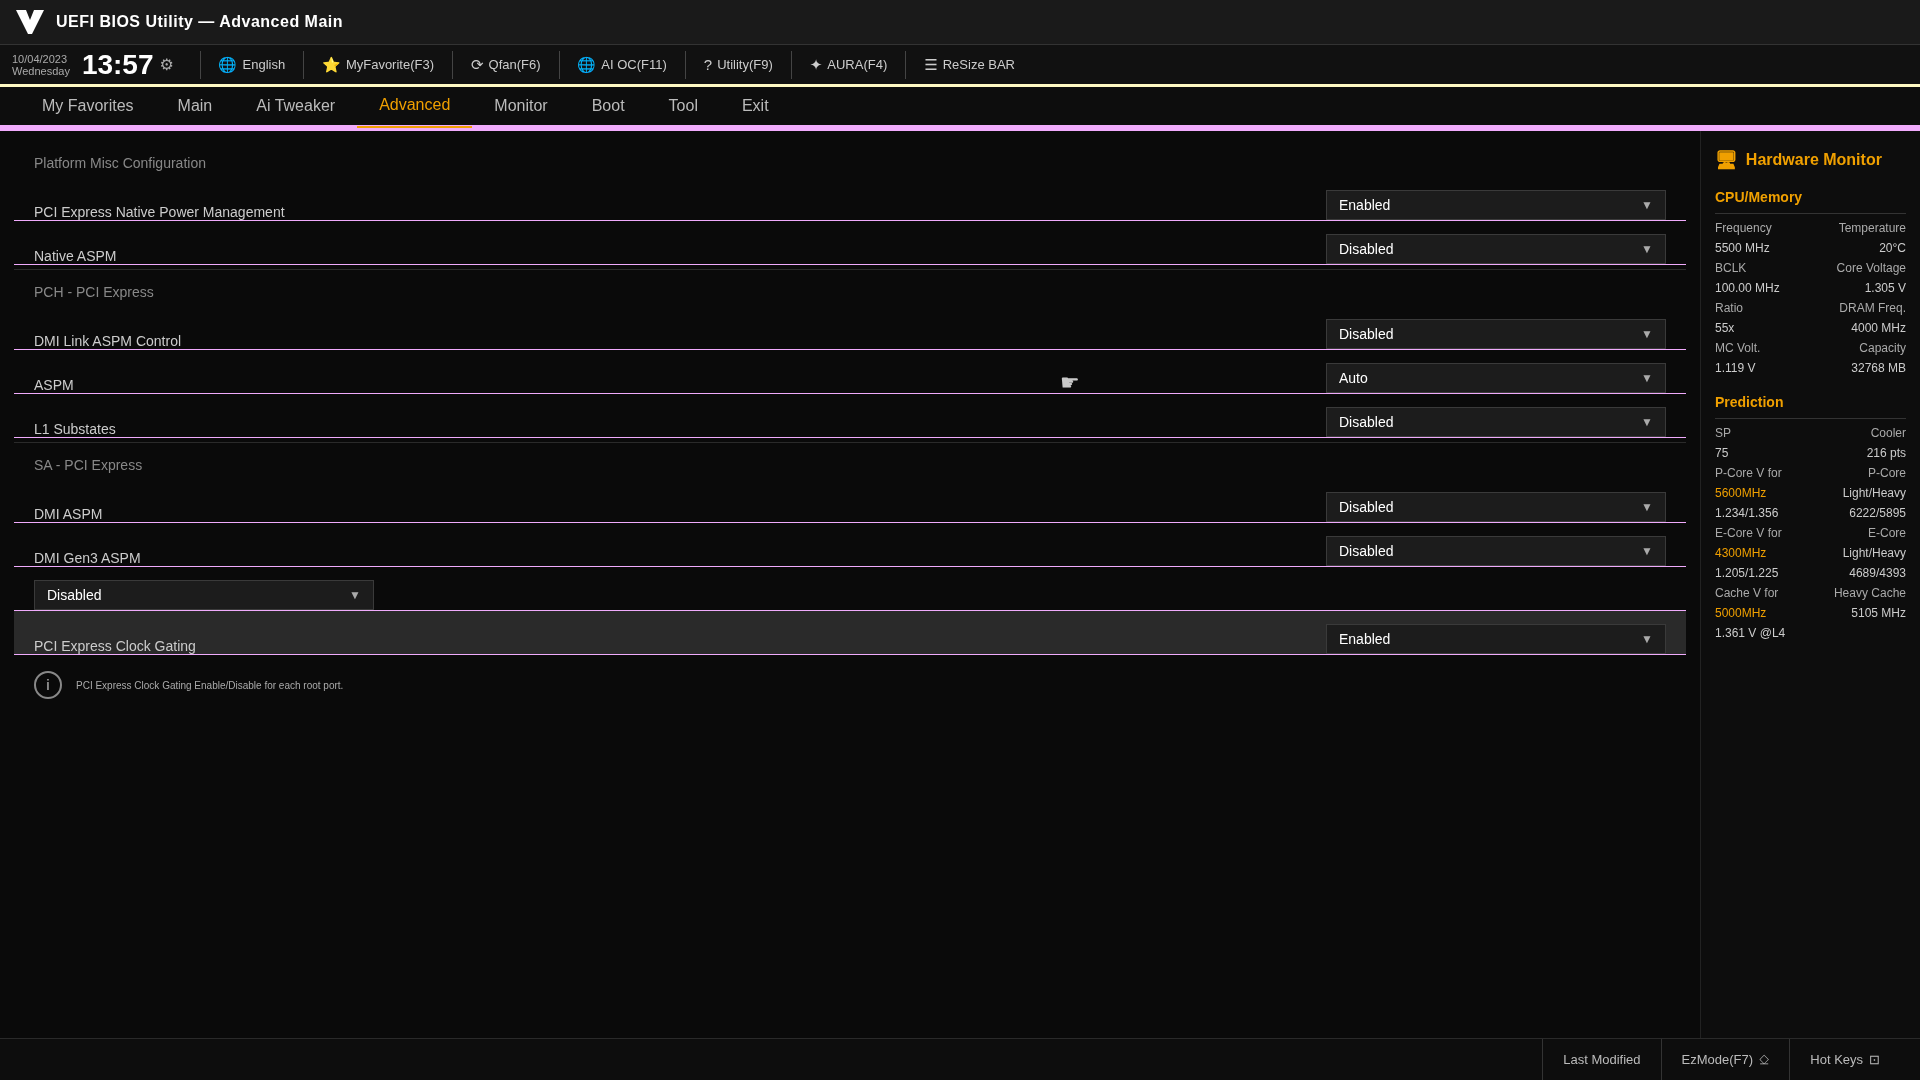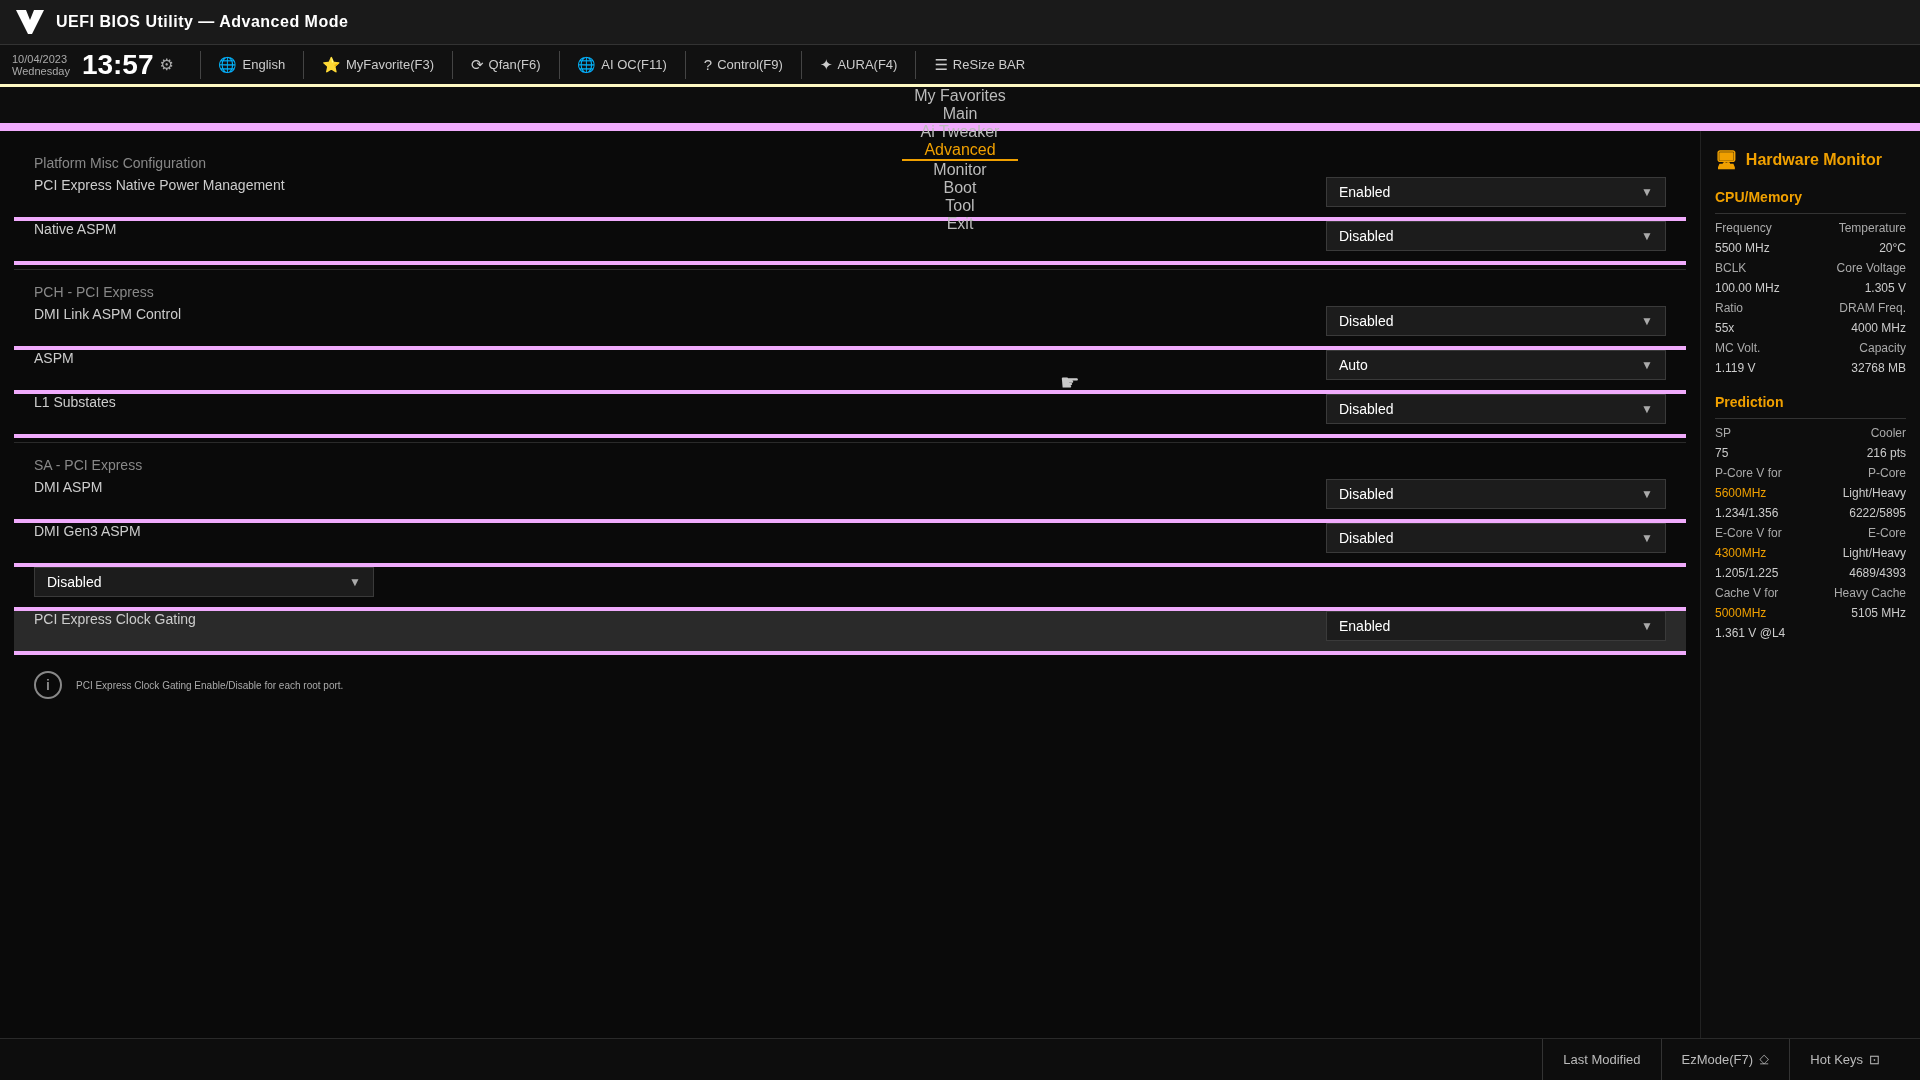--- a/index.html
+++ b/index.html
@@ -92,22 +92,21 @@
     }
     .toolbar-btn .icon { font-size: 15px; }
 
     
     .nav-bar {
       background: #0d0d0d;
       height: 44px;
       display: flex;
       align-items: center;
       padding: 0 20px;
-      border-bottom: 8px solid #f0abfc;
-      flex-direction: column;
+      border-bottom: 6px solid #f0abfc;
     }
     .nav-item {
       color: #bbb;
       font-size: 16px;
       padding: 0 22px;
       height: 44px;
       display: flex;
       align-items: center;
       cursor: pointer;
       position: relative;
@@ -133,24 +132,24 @@
 
     .section-header {
       color: #888;
       font-size: 14px;
       padding: 10px 20px 6px 20px;
       background: #0a0a0a;
     }
 
     .setting-row {
       display: flex;
-      align-items: flex-start;
+      align-items: flex-end;
       padding: 0 20px;
       height: 44px;
-      border-bottom: 4px solid #f0abfc;
+      border-bottom: 1px solid #f0abfc;
       cursor: default;
       gap: 24px;
     }
     .setting-row.selected { background: #2a2a2a; }
 
     .setting-label {
       flex: 1;
       color: #ccc;
       font-size: 14px;
     }
@@ -295,21 +294,21 @@
   </style>
 </head>
 <body>
 
 <div class="top-bar">
   <div class="logo">
     <svg class="logo-icon" viewBox="0 0 36 36">
       <rect width="36" height="36" fill="#1a1a1a"></rect>
       <polygon points="4,6 14,6 18,16 22,6 32,6 20,30 16,30" fill="white" stroke="none"></polygon>
     </svg>
-    <span class="title-text">UEFI BIOS Utility — Advanced Mode</span>
+    <span class="title-text">UEFI BIOS Utility — Advanced Main</span>
   </div>
 </div>
 
 <div class="datetime-toolbar">
   <div class="datetime-block">
     <span class="date-text">
       <span>10/04/2023</span><br>
       <span>Wednesday</span>
     </span>
   </div>
@@ -333,21 +332,21 @@
     <span>Qfan(F6)</span>
   </div>
   <div class="divider-v"></div>
   <div class="toolbar-btn">
     <span class="icon">🌐</span>
     <span>AI OC(F11)</span>
   </div>
   <div class="divider-v"></div>
   <div class="toolbar-btn">
     <span class="icon">?</span>
-    <span>Control(F9)</span>
+    <span>Utility(F9)</span>
   </div>
   <div class="divider-v"></div>
   <div class="toolbar-btn">
     <span class="icon">✦</span>
     <span>AURA(F4)</span>
   </div>
   <div class="divider-v"></div>
   <div class="toolbar-btn">
     <span class="icon">☰</span>
     <span>ReSize BAR</span>

